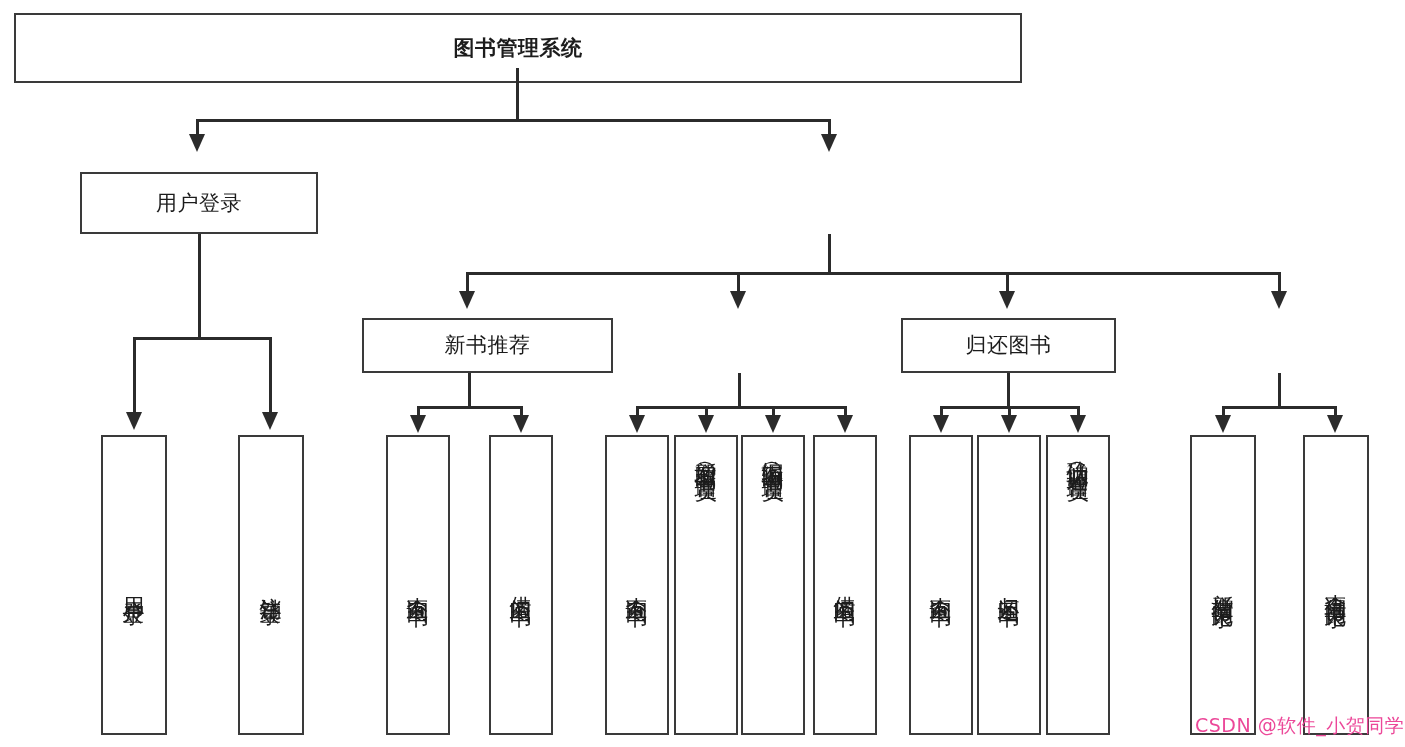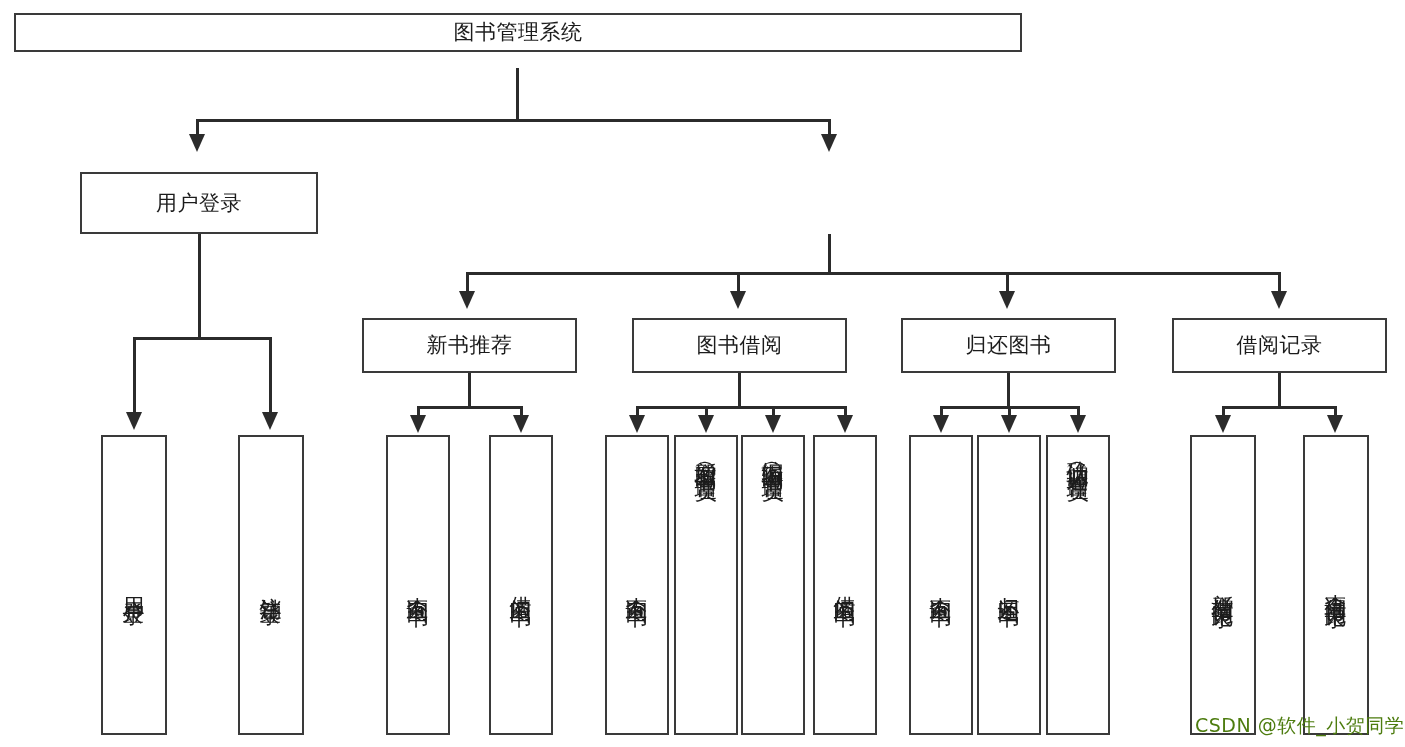--- a/index.html
+++ b/index.html
@@ -68,31 +68,31 @@
     width: 0;
     height: 0;
     border-left: 8px solid transparent;
     border-right: 8px solid transparent;
     border-top: 18px solid #2b2b2b;
   }
   
   #watermark {
     position: absolute;
     font-size: 19px;
-    color: #4d7c0f;
+    color: #ec4899;
     white-space: nowrap;
     letter-spacing: 0.5px;
   }
 </style>
 </head>
 <body>
 
 <div id="diagram-root">
 
-  <div class="node root" style="left:14px; top:13px; width:1008px; height:39px;">
+  <div class="node root" style="left:14px; top:13px; width:1008px; height:70px;font-weight:bold;">
     <span class="node-label">图书管理系统</span>
   </div>
 
   <div class="conn v" style="left:516px; top:68px; width:3px; height:52px;"></div>
 
   <div class="conn h" style="left:196px; top:119px; width:634px; height:3px;"></div>
 
   <div class="conn v" style="left:196px; top:119px; width:3px; height:17px;"></div>
   <div class="arrow" style="left:189px; top:134px;"></div>
 
@@ -115,31 +115,25 @@
   <div class="conn h" style="left:466px; top:272px; width:815px; height:3px;"></div>
   <div class="conn v" style="left:466px; top:272px; width:3px; height:22px;"></div>
   <div class="arrow" style="left:459px; top:291px;"></div>
   <div class="conn v" style="left:737px; top:272px; width:3px; height:22px;"></div>
   <div class="arrow" style="left:730px; top:291px;"></div>
   <div class="conn v" style="left:1006px; top:272px; width:3px; height:22px;"></div>
   <div class="arrow" style="left:999px; top:291px;"></div>
   <div class="conn v" style="left:1278px; top:272px; width:3px; height:22px;"></div>
   <div class="arrow" style="left:1271px; top:291px;"></div>
 
-  <div class="node" style="left:362px; top:318px; width:215px; height:55px;">
+  <div class="node" style="left:362px; top:318px; width:251px; height:55px;">
     <span class="node-label">新书推荐</span>
-  </div>
-  <div class="node" style="left:632px; top:318px; width:215px; height:55px;">
-    <span class="node-label">图书借阅</span>
   </div>
   <div class="node" style="left:901px; top:318px; width:215px; height:55px;">
     <span class="node-label">归还图书</span>
-  </div>
-  <div class="node" style="left:1172px; top:318px; width:215px; height:55px;">
-    <span class="node-label">借阅记录</span>
   </div>
 
   <div class="conn v" style="left:468px; top:373px; width:3px; height:35px;"></div>
   <div class="conn h" style="left:417px; top:406px; width:106px; height:3px;"></div>
   <div class="conn v" style="left:417px; top:406px; width:3px; height:12px;"></div>
   <div class="arrow" style="left:410px; top:415px;"></div>
   <div class="conn v" style="left:520px; top:406px; width:3px; height:12px;"></div>
   <div class="arrow" style="left:513px; top:415px;"></div>
 
   <div class="conn v" style="left:738px; top:373px; width:3px; height:35px;"></div>

